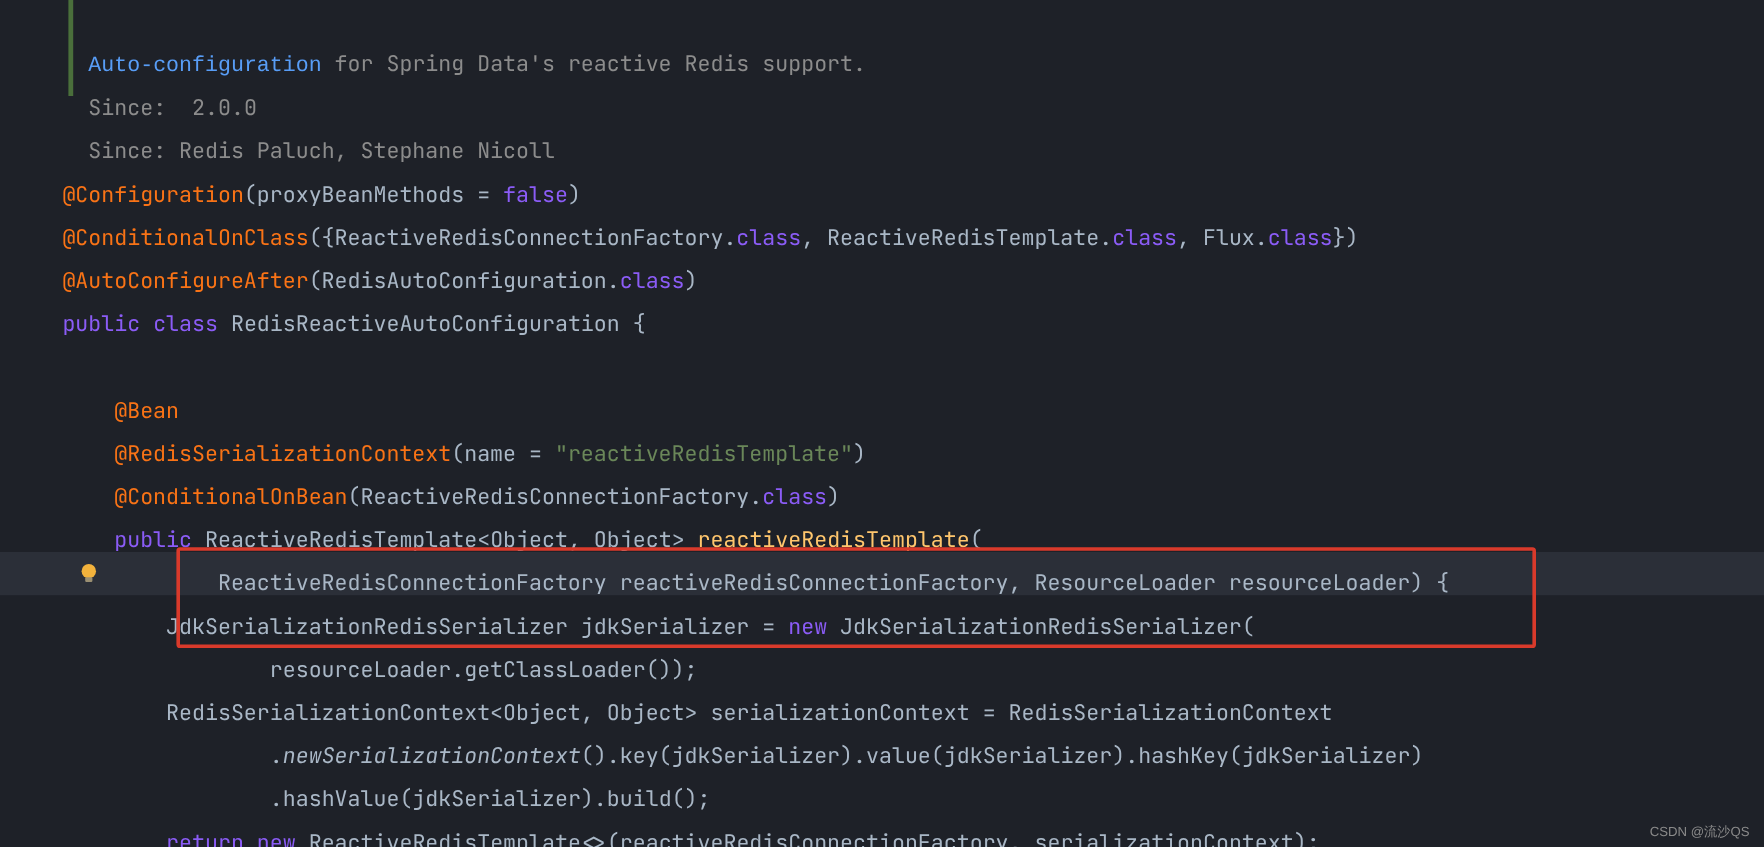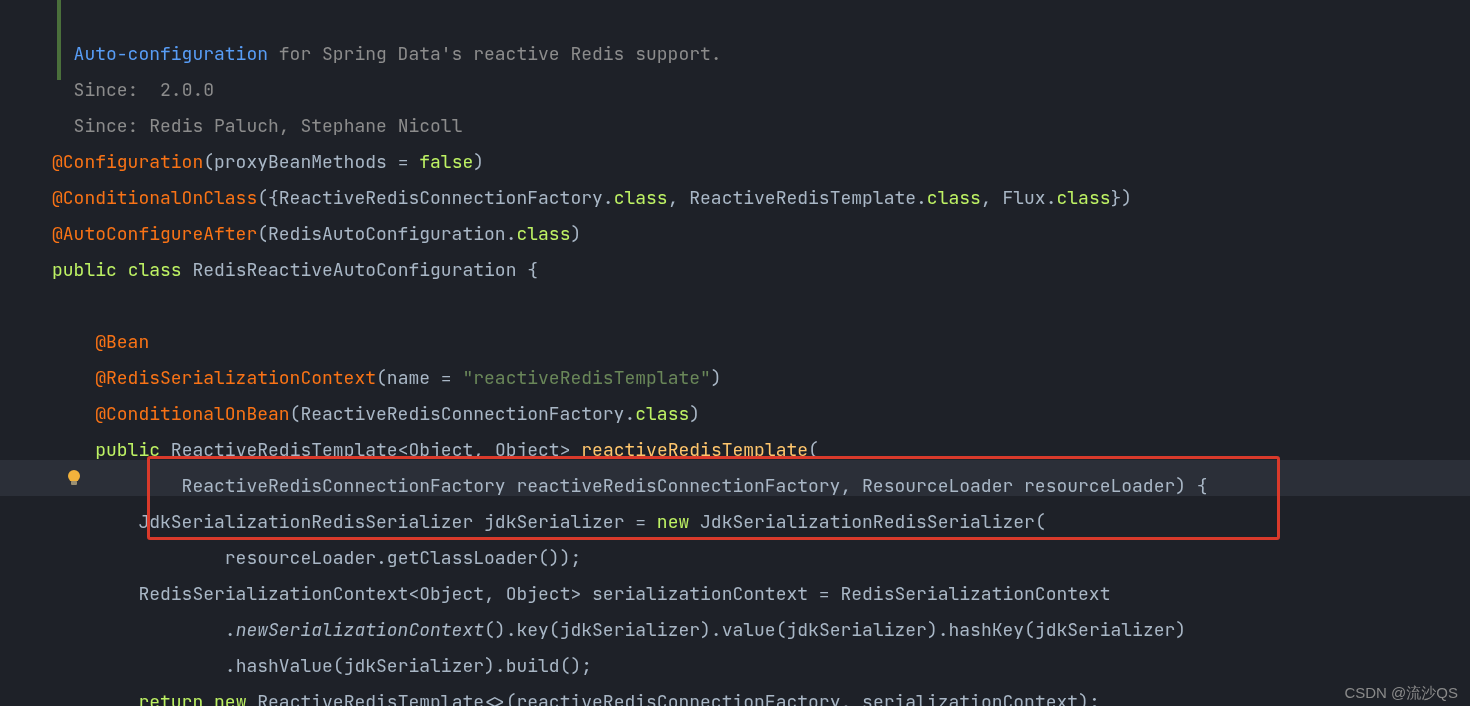--- a/index.html
+++ b/index.html
@@ -1,36 +1,36 @@
 <!DOCTYPE html>
 <html><head>
 <meta charset="utf-8">
 <style>
   html,body{margin:0;padding:0;background:#1e2128;color:#a9b7c6;font-family:"JetBrains Mono","Fira Code",Consolas,monospace;font-size:18px;line-height:36px;width:1470px;height:706px;overflow:hidden;}
   .code{position:absolute;left:52px;top:0;right:0;white-space:pre;}
   
   .doc-border{position:absolute;left:57px;top:0;width:4px;height:80px;background:#4a6f3b;}
   .doc-text{color:#8c8c8c;}
-  .doc-link{color:#589df6;}
+  .doc-link{color:#589df6;font-family:Liberation Mono, monospace;}
   
-  .kw{color:#bef264;}          
+  .kw{color:#8b5cf6;}          
   .anno{color:#f97316;}        
   .ident{color:#a9b7c6;}
   .def{color:#ffc66d;}         
   .str{color:#6a8759;}
   .op{color:#a9b7c6;}
   .it{font-style:italic;color:#a9b7c6;margin-top:45px;}
   .paren{color:#a9b7c6;}
   
   .sel-line{position:absolute;left:0;right:0;height:36px;background:#2b2f38;}
   .redbox{position:absolute;border:3px solid #d93a2b;border-radius:3px;pointer-events:none;}
   
   .bulb{position:absolute;left:64px;width:20px;height:20px;}
   
-  .watermark{position:absolute;right:12px;bottom:6px;font-size:15px;color:#8a8a8a;font-family:Arial,sans-serif;line-height:1;}
+  .watermark{position:absolute;right:12px;bottom:6px;font-size:11px;color:#8a8a8a;font-family:Arial,sans-serif;line-height:1;}
 </style>
 </head>
 <body>
 
 <div class="sel-line" style="top:460px;"></div>
 
 <div class="doc-border"></div>
 
 <svg class="bulb" style="top:468px" viewBox="0 0 20 20">
   <circle cx="10" cy="8" r="6" fill="#f2b23c"></circle>

